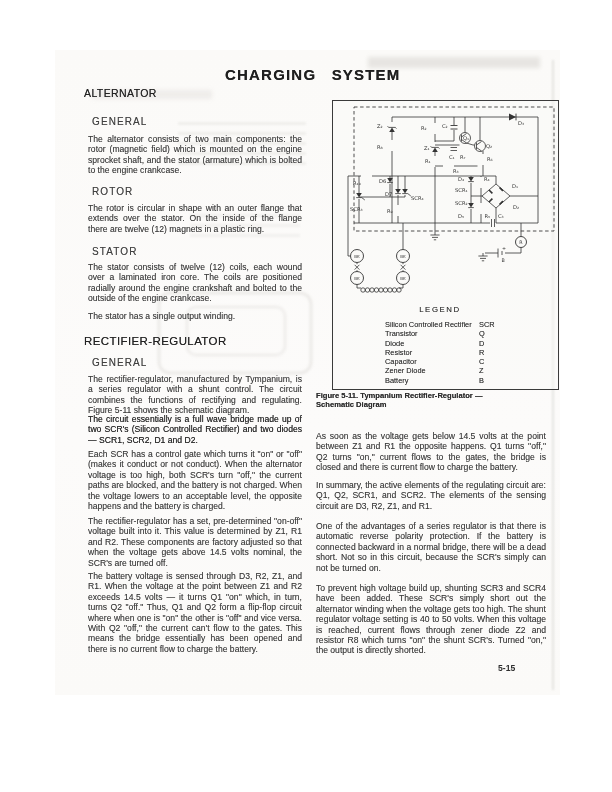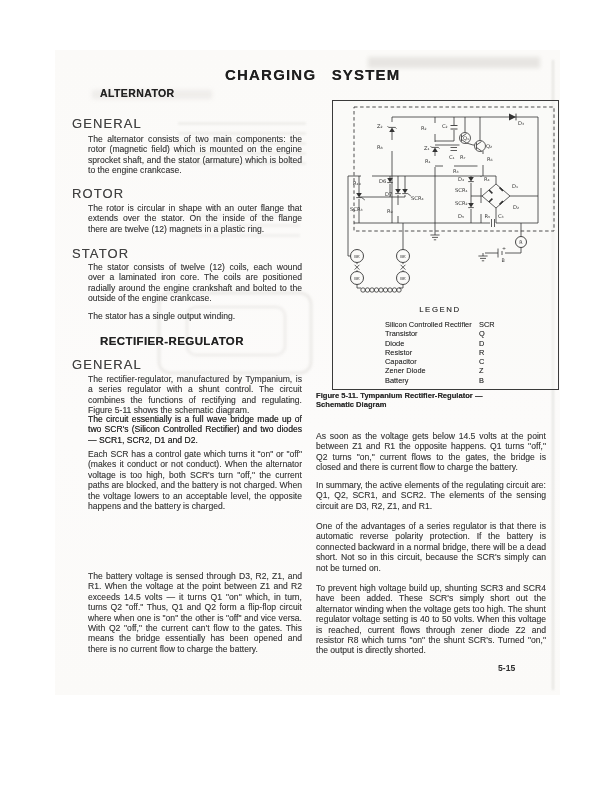--- a/index.html
+++ b/index.html
@@ -19,23 +19,23 @@
         border-radius:12px;filter:blur(1.5px);}
   #ghost-shape-2{left:186px;top:306px;width:96px;height:46px;border:2px solid rgba(172,170,162,.22);
         border-radius:10px;filter:blur(1.5px);}
   #page-edge{left:552px;top:60px;width:2px;height:630px;background:rgba(190,188,182,.35);filter:blur(1px);}
 
   .txt{position:absolute;text-align:justify;font-size:8.6px;line-height:10.4px;
         text-shadow:0 0 .5px rgba(80,80,80,.55);}
   .lcol{left:88px;width:214px;}
   .rcol{left:316px;width:230px;}
   .emph{color:#2b2b2b;text-shadow:0 0 .6px rgba(45,45,45,.8);}
-  .h1{position:absolute;left:100px;font-weight:bold;color:#222;letter-spacing:.4px;
+  .h1{position:absolute;left:84px;font-weight:normal;color:#222;letter-spacing:.4px;
         text-shadow:0 0 .5px rgba(40,40,40,.7);}
-  .h2{position:absolute;left:72px;font-size:13px;color:#414141;letter-spacing:1.1px;
+  .h2{position:absolute;left:92px;font-size:10px;color:#414141;letter-spacing:1.1px;
         text-shadow:0 0 .4px rgba(80,80,80,.6);}
   #doc-title{position:absolute;left:225px;top:66px;font-size:15px;font-weight:bold;color:#1f1f1f;
         letter-spacing:1.2px;word-spacing:10px;text-shadow:0 0 .6px rgba(30,30,30,.8);}
   #h-alternator{top:87px;font-size:10.5px;}
   #h-general-1{top:116px;}
   #p-alt{top:134px;}
   #h-rotor{top:186px;}
   #p-rotor{top:203px;}
   #h-stator{top:246px;}
   #p-stator{top:262px;}
@@ -89,20 +89,21 @@
   <div class="h2" id="h-rotor">ROTOR</div>
   <div class="txt lcol" id="p-rotor">The rotor is circular in shape with an outer flange that extends over the stator. On the inside of the flange there are twelve (12) magnets in a plastic ring.</div>
   <div class="h2" id="h-stator">STATOR</div>
   <div class="txt lcol" id="p-stator">The stator consists of twelve (12) coils, each wound over a laminated iron core. The coils are positioned radially around the engine crankshaft and bolted to the outside of the engine crankcase.</div>
   <div class="txt lcol" id="p-stator2">The stator has a single output winding.</div>
   <div class="h1" id="h-rectifier">RECTIFIER-REGULATOR</div>
   <div class="h2" id="h-general-2">GENERAL</div>
   <div class="txt lcol" id="p-rect1">The rectifier-regulator, manufactured by Tympanium, is a series regulator with a shunt control. The circuit combines the functions of rectifying and regulating. Figure 5-11 shows the schematic diagram.</div>
   <div class="txt lcol emph" id="p-rect2">The circuit essentially is a full wave bridge made up of two SCR's (Silicon Controlled Rectifier) and two diodes — SCR1, SCR2, D1 and D2.</div>
   <div class="txt lcol" id="p-rect3">Each SCR has a control gate which turns it "on" or "off" (makes it conduct or not conduct). When the alternator voltage is too high, both SCR's turn "off," the current paths are blocked, and the battery is not charged. When the voltage lowers to an acceptable level, the opposite happens and the battery is charged.</div>
+  <div class="txt lcol" id="p-rect4">The rectifier-regulator has a set, pre-determined "on-off" voltage built into it. This value is determined by Z1, R1 and R2. These components are factory adjusted so that when the voltage gets above 14.5 volts nominal, the SCR's are turned off.</div>
   <div class="txt lcol" id="p-rect5">The battery voltage is sensed through D3, R2, Z1, and R1. When the voltage at the point between Z1 and R2 exceeds 14.5 volts — it turns Q1 "on" which, in turn, turns Q2 "off." Thus, Q1 and Q2 form a flip-flop circuit where when one is "on" the other is "off" and vice versa. With Q2 "off," the current can't flow to the gates. This means the bridge essentially has been opened and there is no current flow to charge the battery.</div>
 
   <div id="figure-box">
     <svg id="schematic-svg" viewBox="0 0 225 288" xmlns="http://www.w3.org/2000/svg">
       <defs>
         <path id="rv" d="M0,0 l1.8,1.4 l-3.6,2 l3.6,2.1 l-3.6,2.1 l3.6,2.1 l-1.8,1.3" fill="none"></path>
         <path id="rh" d="M0,0 l1.4,1.8 l2,-3.6 l2.1,3.6 l2.1,-3.6 l2.1,3.6 l1.3,-1.8" fill="none"></path>
         <g id="dd">
             <path d="M-2.8,0 L2.8,0 L0,4.6 Z" fill="#333"></path>
             <path d="M-2.8,4.6 H2.8" stroke="#333" stroke-width=".8" fill="none"></path>

